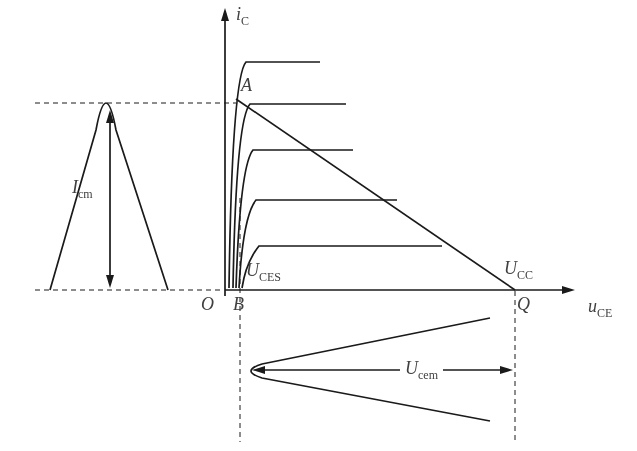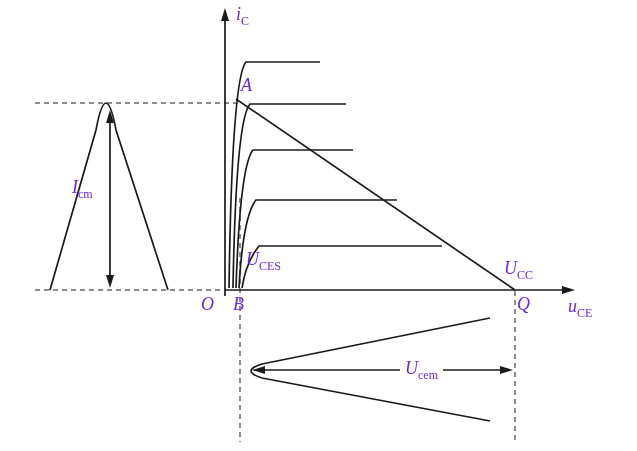--- a/index.html
+++ b/index.html
@@ -8,21 +8,21 @@
     width:637px;height:451px;
     background:#ffffff;
     font-family:"Liberation Serif","DejaVu Serif",serif;
     overflow:hidden;
   }
   .figure svg{position:absolute;left:0;top:0;}
   .lbl{
     position:absolute;
     font-size:18px;
     font-style:italic;
-    color:#6d28d9;
+    color:#404040;
     line-height:1;
     white-space:nowrap;
     user-select:none;
   }
   .lbl sub{
     font-style:normal;
     font-size:12px;
     line-height:1;
   }
   .lbl.bg{background:#ffffff;padding:0 5px;}
@@ -52,28 +52,28 @@
       <line x1="110" y1="119" x2="110" y2="279" stroke="#1a1a1a" stroke-width="1.7" fill="none"></line>
       <polygon points="110,110 106,123 114,123" fill="#1a1a1a" stroke="none"></polygon>
       <polygon points="110,288 106,275 114,275" fill="#1a1a1a" stroke="none"></polygon>
       <line x1="261" y1="370" x2="504" y2="370" stroke="#1a1a1a" stroke-width="1.7" fill="none"></line>
       <polygon points="252,370 265,366 265,374" fill="#1a1a1a" stroke="none"></polygon>
       <polygon points="513,370 500,366 500,374" fill="#1a1a1a" stroke="none"></polygon>
     </svg>
 
   <div class="lbl" style="left:236px;top:5px"><span>i</span><sub>C</sub></div>
 
-  <div class="lbl" style="left:568px;top:297px"><span>u</span><sub>CE</sub></div>
+  <div class="lbl" style="left:588px;top:297px"><span>u</span><sub>CE</sub></div>
 
   <div class="lbl" style="left:201px;top:295px">O</div>
   <div class="lbl" style="left:233px;top:295px">B</div>
   <div class="lbl" style="left:241px;top:76px">A</div>
   <div class="lbl" style="left:517px;top:295px">Q</div>
 
-  <div class="lbl" style="left:246px;top:250px"><span>U</span><sub>CES</sub></div>
+  <div class="lbl" style="left:246px;top:261px"><span>U</span><sub>CES</sub></div>
 
   <div class="lbl" style="left:504px;top:259px"><span>U</span><sub>CC</sub></div>
 
   <div class="lbl" style="left:72px;top:178px"><span>I</span><sub>cm</sub></div>
 
   <div class="lbl bg" style="left:400px;top:359px"><span>U</span><sub>cem</sub></div>
 
 </div>
 
 </body></html>

